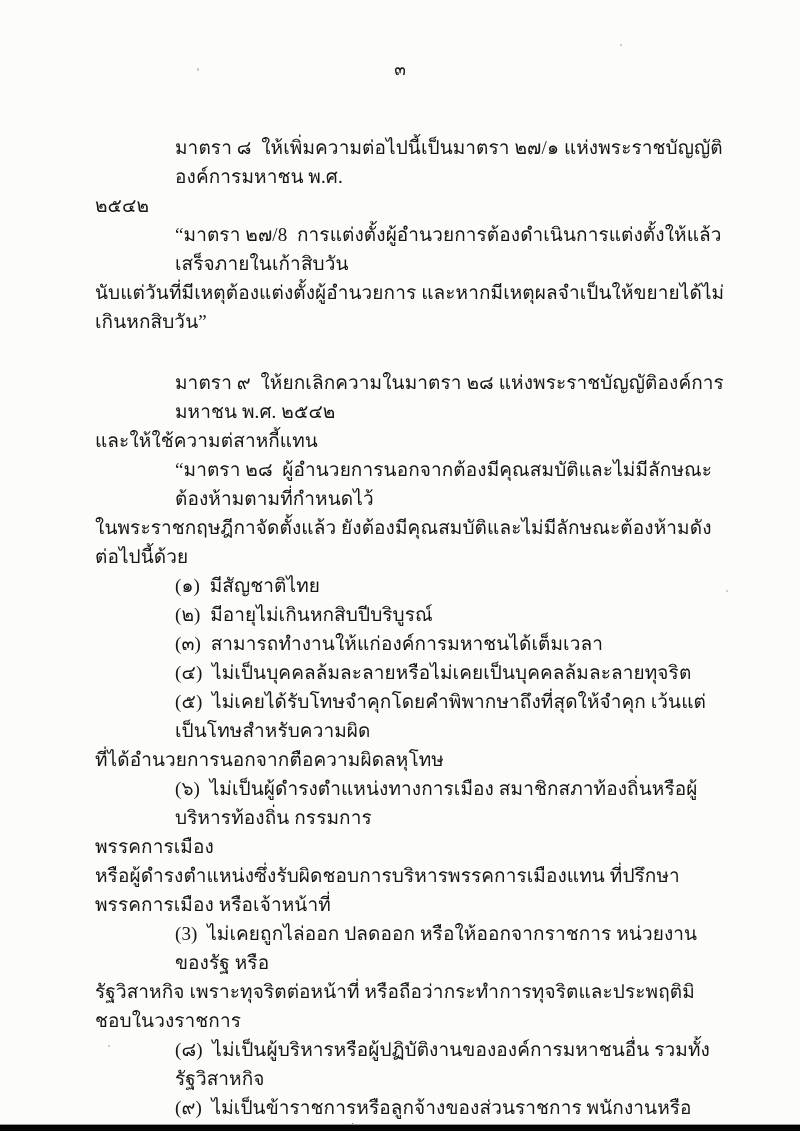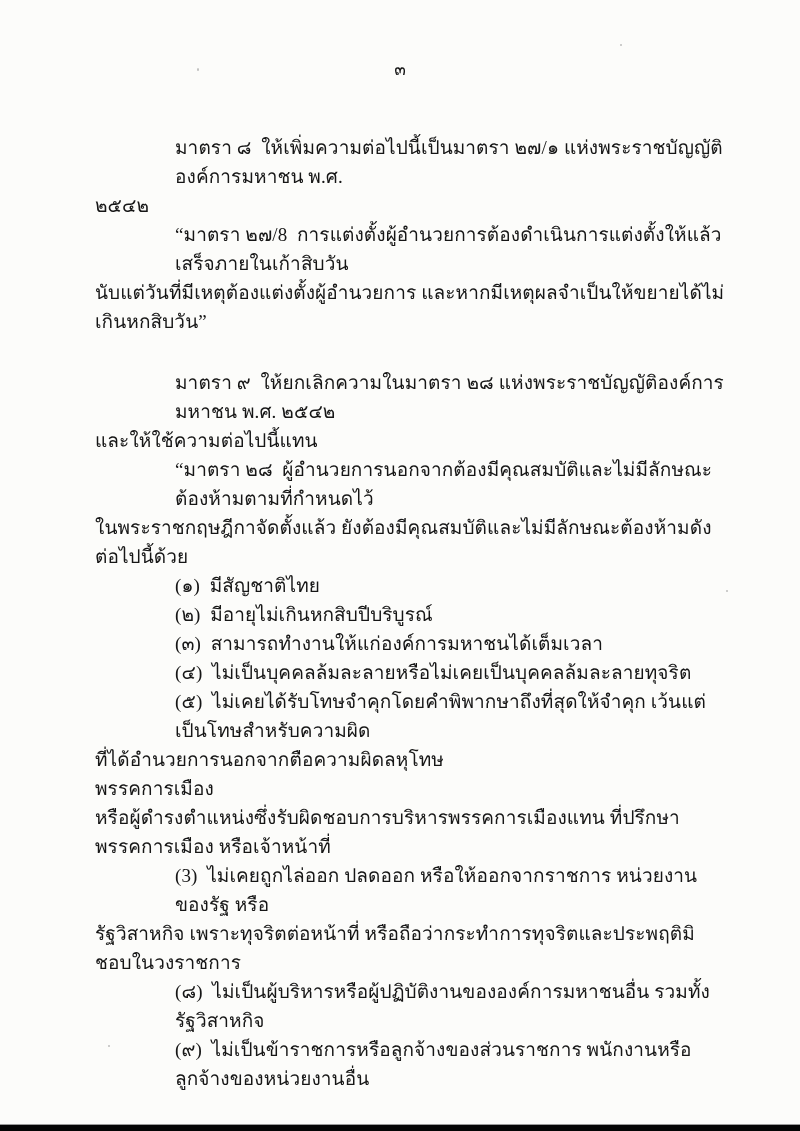--- a/index.html
+++ b/index.html
@@ -69,33 +69,34 @@
       <div class="block">
         <div class="line indent">มาตรา ๘  ให้เพิ่มความต่อไปนี้เป็นมาตรา ๒๗/๑ แห่งพระราชบัญญัติองค์การมหาชน พ.ศ.</div>
         <div class="line">๒๕๔๒</div>
       </div>
       <div class="block">
         <div class="line indent">“มาตรา ๒๗/8  การแต่งตั้งผู้อำนวยการต้องดำเนินการแต่งตั้งให้แล้วเสร็จภายในเก้าสิบวัน</div>
         <div class="line">นับแต่วันที่มีเหตุต้องแต่งตั้งผู้อำนวยการ และหากมีเหตุผลจำเป็นให้ขยายได้ไม่เกินหกสิบวัน”</div>
       </div>
       <div class="block gap">
         <div class="line indent">มาตรา ๙  ให้ยกเลิกความในมาตรา ๒๘ แห่งพระราชบัญญัติองค์การมหาชน พ.ศ. ๒๕๔๒</div>
-        <div class="line">และให้ใช้ความต่อไปนี้แทน</div>
+        <div class="line">และให้ใช้ความต่สาหกี้แทน</div>
       </div>
       <div class="block">
         <div class="line indent">“มาตรา ๒๘  ผู้อำนวยการนอกจากต้องมีคุณสมบัติและไม่มีลักษณะต้องห้ามตามที่กำหนดไว้</div>
         <div class="line">ในพระราชกฤษฎีกาจัดตั้งแล้ว ยังต้องมีคุณสมบัติและไม่มีลักษณะต้องห้ามดังต่อไปนี้ด้วย</div>
       </div>
       <div class="block">
         <div class="line indent">(๑)  มีสัญชาติไทย</div>
         <div class="line indent">(๒)  มีอายุไม่เกินหกสิบปีบริบูรณ์</div>
         <div class="line indent">(๓)  สามารถทำงานให้แก่องค์การมหาชนได้เต็มเวลา</div>
         <div class="line indent">(๔)  ไม่เป็นบุคคลล้มละลายหรือไม่เคยเป็นบุคคลล้มละลายทุจริต</div>
         <div class="line indent">(๕)  ไม่เคยได้รับโทษจำคุกโดยคำพิพากษาถึงที่สุดให้จำคุก เว้นแต่เป็นโทษสำหรับความผิด</div>
         <div class="line">ที่ได้อำนวยการนอกจากตือความผิดลหุโทษ</div>
+        <div class="line indent">(๖)  ไม่เป็นผู้ดำรงตำแหน่งทางการเมือง สมาชิกสภาท้องถิ่นหรือผู้บริหารท้องถิ่น กรรมการ</div>
         <div class="line">พรรคการเมือง</div>
         <div class="line">หรือผู้ดำรงตำแหน่งซึ่งรับผิดชอบการบริหารพรรคการเมืองแทน ที่ปรึกษาพรรคการเมือง หรือเจ้าหน้าที่</div>
         <div class="line indent">(3)  ไม่เคยถูกไล่ออก ปลดออก หรือให้ออกจากราชการ หน่วยงานของรัฐ หรือ</div>
         <div class="line">รัฐวิสาหกิจ เพราะทุจริตต่อหน้าที่ หรือถือว่ากระทำการทุจริตและประพฤติมิชอบในวงราชการ</div>
         <div class="line indent">(๘)  ไม่เป็นผู้บริหารหรือผู้ปฏิบัติงานขององค์การมหาชนอื่น รวมทั้งรัฐวิสาหกิจ</div>
         <div class="line indent">(๙)  ไม่เป็นข้าราชการหรือลูกจ้างของส่วนราชการ พนักงานหรือลูกจ้างของหน่วยงานอื่น</div>
       </div>
     </div>
 
   <div class="speck" style="left:197px;top:68px;width:2px;height:3px;"></div>

